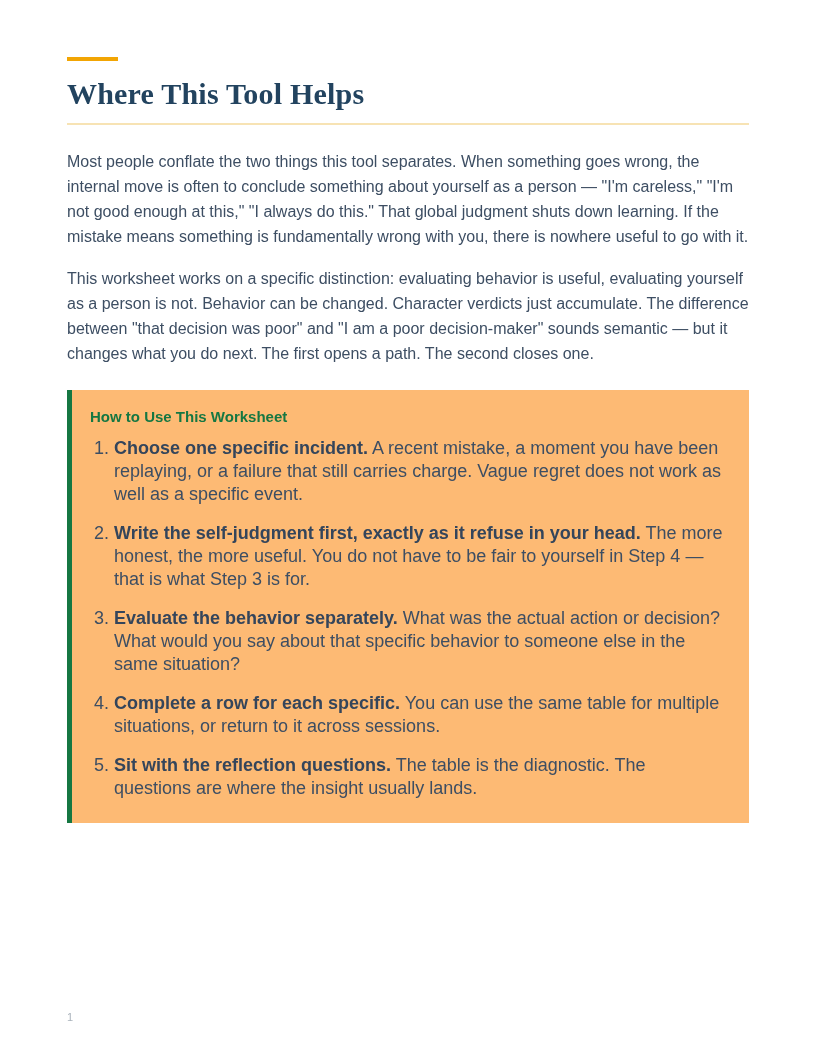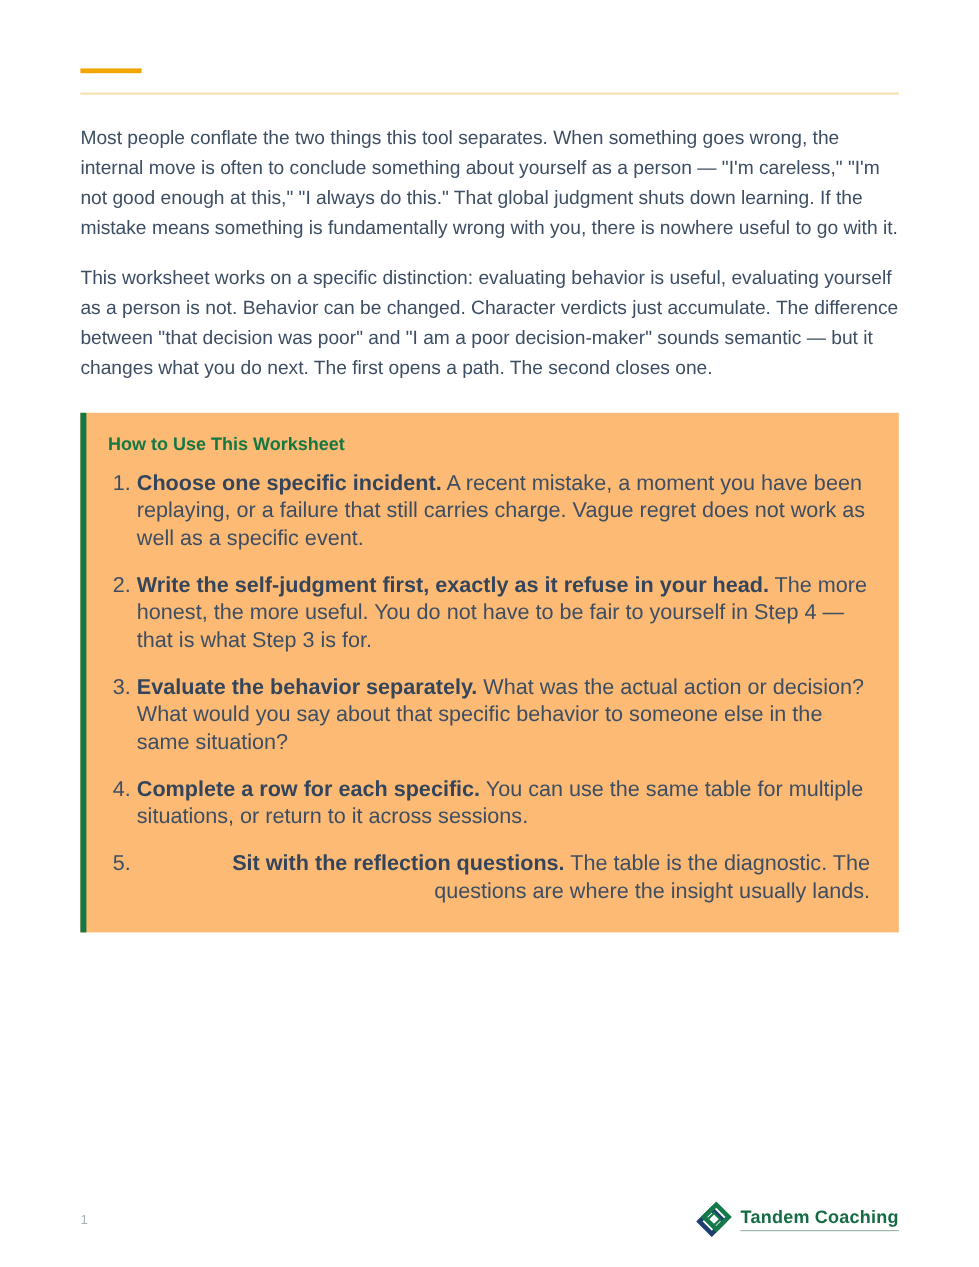--- a/index.html
+++ b/index.html
@@ -59,21 +59,21 @@
     list-style-position: outside;
     padding-left: 24px;
   }
   .callout-list li {
     font-size: 18px;
     line-height: 23px;
     color: #3d4e63;
     margin-bottom: 15px;
     padding-bottom: 1px;
   }
-  .callout-list li:last-child { margin-bottom: 0; text-align: right; }
+  .callout-list li:last-child { margin-bottom: 0; }
   .lead-bold { font-weight: 700; color: #34455b; }
   .footer-pagenum {
     position: absolute;
     left: 67px;
     bottom: 33px;
     font-size: 11px;
     color: #a9b2bb;
   }
   .footer-brand {
     position: absolute;
@@ -94,41 +94,34 @@
   .brand-icon { display: block; }
 </style>
 </head>
 <body>
 
 <div class="page">
   <div class="content">
 
     <div class="accent-bar"></div>
 
+    <h1 class="page-title">Where This Tool Helps</h1>
     <hr class="title-rule">
 
     <p class="body-para">Most people conflate the two things this tool separates. When something goes wrong, the internal move is often to conclude something about yourself as a person — "I'm careless," "I'm not good enough at this," "I always do this." That global judgment shuts down learning. If the mistake means something is fundamentally wrong with you, there is nowhere useful to go with it.</p>
     <p class="body-para">This worksheet works on a specific distinction: evaluating behavior is useful, evaluating yourself as a person is not. Behavior can be changed. Character verdicts just accumulate. The difference between "that decision was poor" and "I am a poor decision-maker" sounds semantic — but it changes what you do next. The first opens a path. The second closes one.</p>
 
     <div class="callout">
       <div class="callout-heading">How to Use This Worksheet</div>
       <ol class="callout-list">
         <li><span class="lead-bold">Choose one specific incident.</span><span> A recent mistake, a moment you have been replaying, or a failure that still carries charge. Vague regret does not work as well as a specific event.</span></li>
         <li><span class="lead-bold">Write the self-judgment first, exactly as it refuse in your head.</span><span> The more honest, the more useful. You do not have to be fair to yourself in Step 4 — that is what Step 3 is for.</span></li>
         <li><span class="lead-bold">Evaluate the behavior separately.</span><span> What was the actual action or decision? What would you say about that specific behavior to someone else in the same situation?</span></li>
         <li><span class="lead-bold">Complete a row for each specific.</span><span> You can use the same table for multiple situations, or return to it across sessions.</span></li>
         <li><span class="lead-bold">Sit with the reflection questions.</span><span> The table is the diagnostic. The questions are where the insight usually lands.</span></li>
       </ol>
     </div>
 
   </div>
 
   <div class="footer-pagenum">1</div>
 
-  <div class="footer-brand">
-    <svg class="brand-icon" width="30" height="30" viewBox="0 0 32 32">
-      <polygon points="14,7 25,18 14,29 3,18" fill="none" stroke="#1f3e70" stroke-width="4"></polygon>
-      <polygon points="18,3 29,14 18,25 7,14" fill="none" stroke="#157a4a" stroke-width="4"></polygon>
-      <polygon points="16,10.5 21.5,16 16,21.5 10.5,16" fill="#ffffff" stroke="#157a4a" stroke-width="2"></polygon>
-    </svg>
-    <span class="brand-text">Tandem Coaching</span>
-  </div>
 </div>
 
 </body></html>

